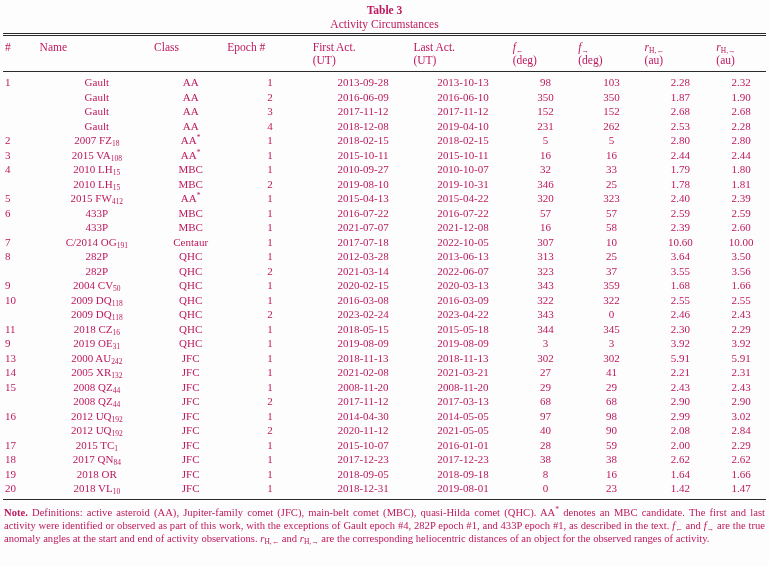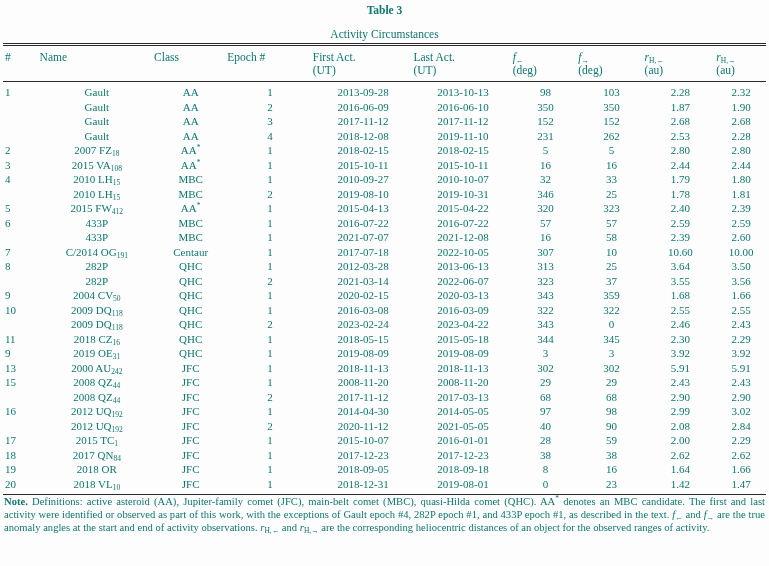--- a/index.html
+++ b/index.html
@@ -1,24 +1,24 @@
 <!DOCTYPE html>
 <html><head>
 <meta charset="utf-8">
 <style>
   html,body{margin:0;padding:0;background:#fdfdfd;}
   .page{
     width:769px;height:566px;box-sizing:border-box;
     font-family:"Liberation Serif","DejaVu Serif",serif;
-    color:#0f766e;background:#fdfdfd;position:relative;
+    color:#be185d;background:#fdfdfd;position:relative;
     padding:4px 3px 0 3px;
   }
   .caption{text-align:center;line-height:12px;margin-bottom:3px;}
   .table-label{font-weight:bold;font-size:11.5px;}
-  .table-title{font-size:11.5px;margin-top:12px;}
+  .table-title{font-size:11.5px;margin-top:2px;}
   table.datatable{
     width:100%;border-collapse:collapse;table-layout:fixed;
     border-top:3px double #2a2a2a;border-bottom:1px solid #2a2a2a;
   }
   col.c-num{width:4.8%;} col.c-name{width:15.0%;} col.c-class{width:9.6%;}
   col.c-epoch{width:11.2%;} col.c-first{width:13.2%;} col.c-last{width:13.0%;}
   col.c-f1{width:8.6%;} col.c-f2{width:8.7%;} col.c-r1{width:9.4%;} col.c-r2{width:6.5%;}
   thead th{
     font-weight:normal;font-size:11.5px;text-align:left;
     padding:5px 0 4px 0;border-bottom:1px solid #2a2a2a;vertical-align:top;line-height:13px;
@@ -28,21 +28,21 @@
     font-size:11px;text-align:center;height:14.5px;line-height:14.5px;
     padding:0;white-space:nowrap;overflow:hidden;
   }
   tbody td.left{text-align:left;padding-left:2px;}
   tbody tr:first-child td{padding-top:3px;}
   tbody tr:last-child td{padding-bottom:3px;}
   sub{font-size:7.5px;vertical-align:-2px;line-height:0;}
   sup{font-size:7.5px;vertical-align:4px;line-height:0;}
   i{font-style:italic;}
   .note{
-    font-size:10.6px;line-height:13.2px;text-align:justify;
+    margin-top:6px;font-size:10.6px;line-height:13.2px;text-align:justify;
     padding:0 1px;
   }
   .note b{font-weight:bold;}
 </style>
 </head>
 <body>
 
 <div class="page">
   <div class="caption">
     <div class="table-label">Table 3</div>
@@ -138,21 +138,21 @@
           <td>152</td>
           <td>2.68</td>
           <td>2.68</td>
         </tr>
         <tr>
           <td class="left"></td>
           <td>Gault</td>
           <td>AA</td>
           <td>4</td>
           <td>2018-12-08</td>
-          <td>2019-11-10</td>
+          <td>2019-04-10</td>
           <td>231</td>
           <td>262</td>
           <td>2.53</td>
           <td>2.28</td>
         </tr>
         <tr>
           <td class="left">2</td>
           <td>2007 FZ<sub>18</sub></td>
           <td>AA<sup>*</sup></td>
           <td>1</td>
@@ -335,20 +335,32 @@
           <td class="left">13</td>
           <td>2000 AU<sub>242</sub></td>
           <td>JFC</td>
           <td>1</td>
           <td>2018-11-13</td>
           <td>2018-11-13</td>
           <td>302</td>
           <td>302</td>
           <td>5.91</td>
           <td>5.91</td>
+        </tr>
+        <tr>
+          <td class="left">14</td>
+          <td>2005 XR<sub>132</sub></td>
+          <td>JFC</td>
+          <td>1</td>
+          <td>2021-02-08</td>
+          <td>2021-03-21</td>
+          <td>27</td>
+          <td>41</td>
+          <td>2.21</td>
+          <td>2.31</td>
         </tr>
         <tr>
           <td class="left">15</td>
           <td>2008 QZ<sub>44</sub></td>
           <td>JFC</td>
           <td>1</td>
           <td>2008-11-20</td>
           <td>2008-11-20</td>
           <td>29</td>
           <td>29</td>

